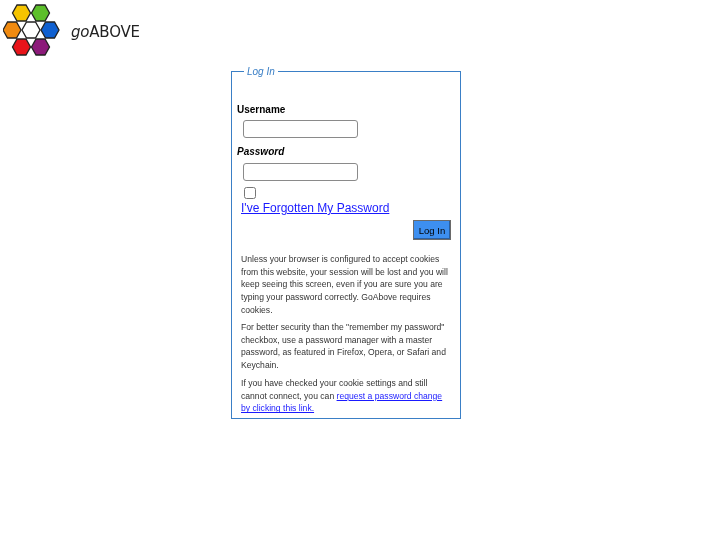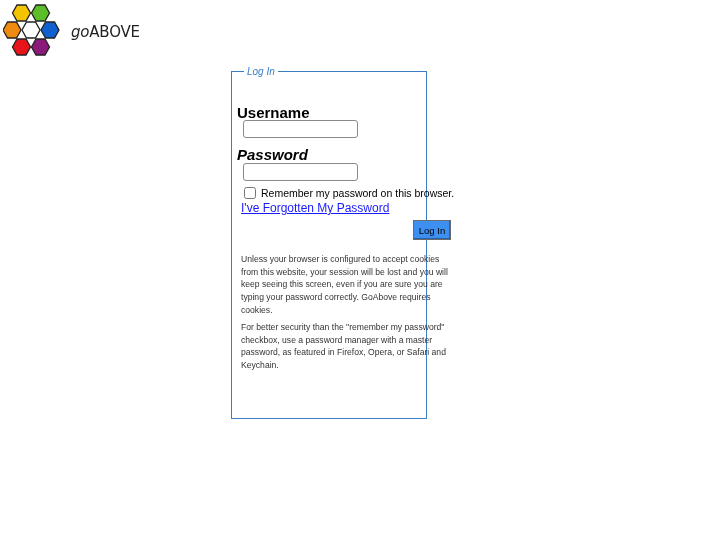--- a/index.html
+++ b/index.html
@@ -1,23 +1,23 @@
 <!DOCTYPE html>
 <html><head>
 <meta charset="utf-8">
 <style>
   html, body { margin:0; padding:0; background:#ffffff; width:727px; height:545px; overflow:hidden; }
   body { font-family: "Liberation Sans", sans-serif; color:#000; position:relative; }
   .logo { position:absolute; left:3px; top:3px; width:140px; height:58px; }
   .logo svg { position:absolute; left:0; top:0; }
   .logo-text { position:absolute; left:68px; top:20px; font-family:"DejaVu Sans", sans-serif; font-size:15px; color:#222; letter-spacing:-0.2px; }
   .logo-text .go { font-style:italic;text-align:center; }
-  fieldset.login { position:absolute; left:231px; top:66px; width:196px; height:353px; margin:0; padding:0; border:1px solid #3a7fc6; box-sizing:border-box; }
+  fieldset.login { position:absolute; left:231px; top:66px; width:230px; height:353px; margin:0; padding:0; border:1px solid #3a7fc6; box-sizing:border-box; }
   fieldset.login legend { margin-left:12px; padding:0 3px; font-size:10px; font-style:italic; color:#3a7fc6; }
-  .lbl { position:absolute; left:5px; font-size:15px; font-weight:bold; }
+  .lbl { position:absolute; left:5px; font-size:10px; font-weight:bold; }
   .inp { position:absolute; left:11px; width:115px; height:18px; border:1px solid #8a8a8a; border-radius:3px; box-sizing:border-box; background:#fff; padding:0 3px; font-size:11px; }
   .chk { position:absolute; left:12px; top:110px; width:12px; height:12px; border:1px solid #9a9a9a; border-radius:2px; background:#f4f4f4; box-sizing:border-box; margin:0; }
   .chk-label { position:absolute; left:29px; top:110px; font-size:10.5px; white-space:nowrap; }
   .forgot { position:absolute; left:9px; top:124px; font-size:12px; color:#1a1aff; text-decoration:underline; cursor:pointer; }
   .btn { position:absolute; left:181px; top:143px; width:38px; height:20px; background:#3d8ff0; border:1px solid #6a6a6a; box-shadow: inset -1px -1px 0 #2a5fa0; font-size:9.5px; color:#000; box-sizing:border-box; padding:0; font-family:"Liberation Sans", sans-serif; cursor:pointer; }
   .para { position:absolute; left:9px; width:212px; font-size:8.6px; line-height:12.7px; color:#333; margin:0; }
   .para a { color:#1a1aff; text-decoration:underline; }
 </style>
 </head>
 <body>
@@ -40,21 +40,21 @@
 <fieldset class="login">
   <legend>Log In</legend>
 
   <div class="lbl" style="top:27px;">Username</div>
   <input class="inp" style="top: 43px;" type="text" value="">
 
   <div class="lbl" style="top:69px;font-style:italic;">Password</div>
   <input class="inp" style="top: 86px;" type="password" value="">
 
   <input class="chk" type="checkbox" style="">
-  <span class="chk-label">Remember my password on this browser.</span>
 
   <a class="forgot">I've Forgotten My Password</a>
 
   <button class="btn">Log In</button>
 
   <p class="para" style="top:176px;">Unless your browser is configured to accept cookies from this website, your session will be lost and you will keep seeing this screen, even if you are sure you are typing your password correctly. GoAbove requires cookies.</p>
   <p class="para" style="top:244px;">For better security than the "remember my password" checkbox, use a password manager with a master password, as featured in Firefox, Opera, or Safari and Keychain.</p>
+  <p class="para" style="top:300px;"><span>If you have checked your cookie settings and still cannot connect, you can </span><a>request a password change by clicking this link.</a></p>
 </fieldset>
 
 </body></html>

